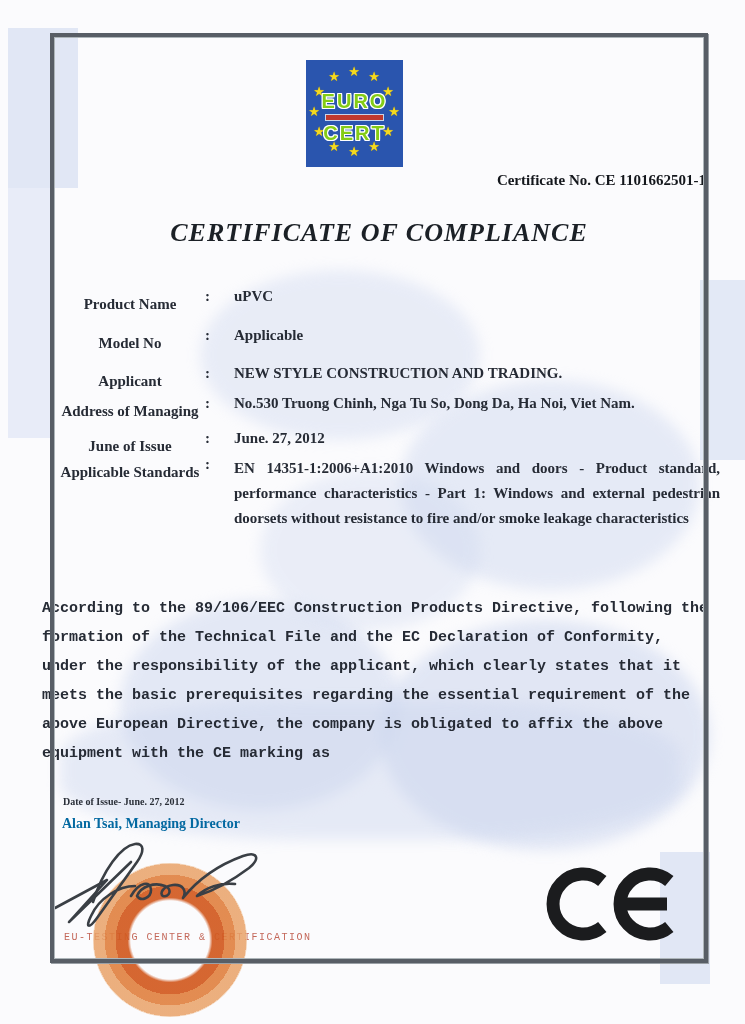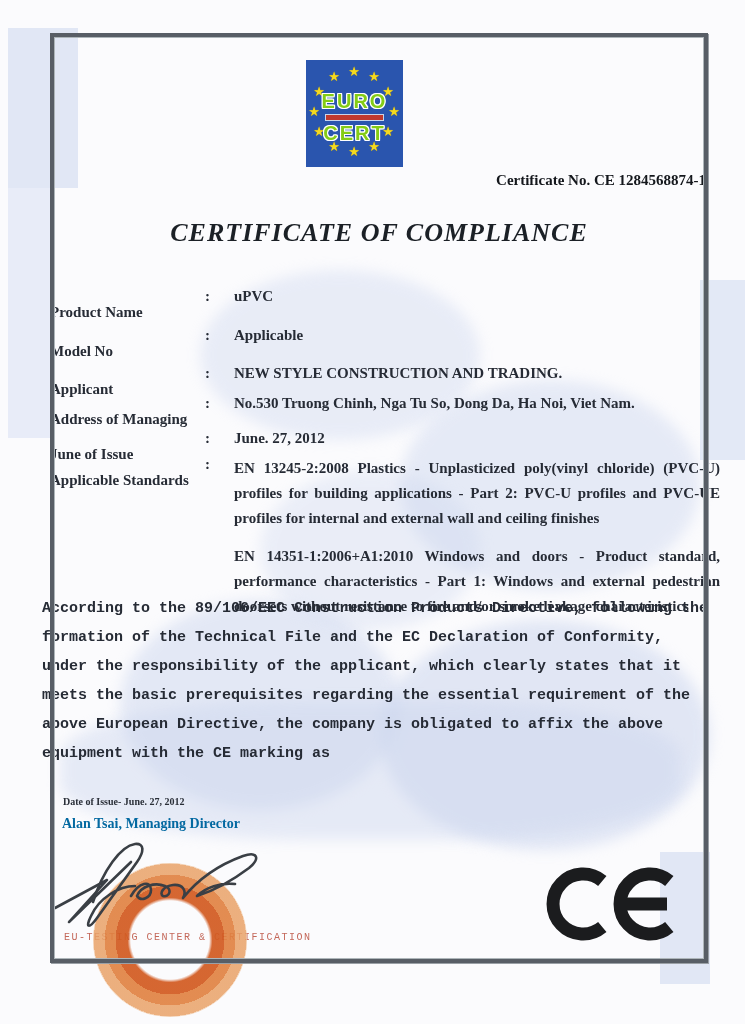--- a/index.html
+++ b/index.html
@@ -47,21 +47,21 @@
     position:absolute; left:380px; top:172px; width:326px; text-align:right;
     font-size:15px; font-weight:bold; color:#14171c; z-index:3;
   }
   .doc-title {
     position:absolute; left:50px; top:218px; width:658px; text-align:center;
     font-size:26px; font-weight:bold; font-style:italic; letter-spacing:1px;
     color:#1b2026; z-index:3;
   }
   
   .frow { position:absolute; left:50px; width:660px; z-index:3; font-size:15px; font-weight:bold; color:#262b35; }
-  .frow .lab { position:absolute; left:0; top:16px; width:160px; }
+  .frow .lab { position:absolute; left:0; top:8px; width:160px;text-align:center; }
   .frow .col { position:absolute; left:155px; top:0; }
   .frow .val { position:absolute; left:184px; top:0; width:486px; }
   .frow .val p { text-align:justify; line-height:25px; }
   .frow .val p + p { margin-top:13px; }
   .r1 { top:288px; } .r2 { top:327px; } .r3 { top:365px; }
   .r4 { top:395px; } .r5 { top:430px; } .r6 { top:456px; }
   
   .body-par {
     position:absolute; left:42px; top:594px; width:674px; z-index:3;
     font-size:15px; font-weight:bold; line-height:29px; color:#262b35;font-family:Liberation Mono, monospace;
@@ -118,21 +118,21 @@
     <span class="star" style="left:21px; top:80px;">★</span>
     <span class="star" style="left:6px; top:65px;">★</span>
     <span class="star" style="left:1px; top:45px;">★</span>
     <span class="star" style="left:6px; top:25px;">★</span>
     <span class="star" style="left:21px; top:10px;">★</span>
     <div class="logo-word euro">EURO</div>
     <div class="logo-bar"></div>
     <div class="logo-word cert">CERT</div>
   </div>
 
-  <div class="cert-no">Certificate No. CE 1284568874-1</div>
+  <div class="cert-no">Certificate No. CE 1101662501-1</div>
 
   <div class="doc-title">CERTIFICATE OF COMPLIANCE</div>
 
   <div class="frow r1">
     <span class="lab">Product Name</span>
     <span class="col">:</span>
     <span class="val">uPVC</span>
   </div>
   <div class="frow r2">
     <span class="lab">Model No</span>
@@ -151,21 +151,20 @@
   </div>
   <div class="frow r5">
     <span class="lab">June of Issue</span>
     <span class="col">:</span>
     <span class="val">June. 27, 2012</span>
   </div>
   <div class="frow r6">
     <span class="lab">Applicable Standards</span>
     <span class="col">:</span>
     <span class="val">
-      <p>EN 13245-2:2008 Plastics - Unplasticized poly(vinyl chloride) (PVC-U) profiles for building applications - Part 2: PVC-U profiles and PVC-UE profiles for internal and external wall and ceiling finishes</p>
       <p>EN 14351-1:2006+A1:2010 Windows and doors - Product standard, performance characteristics - Part 1: Windows and external pedestrian doorsets without resistance to fire and/or smoke leakage characteristics</p>
     </span>
   </div>
 
   <div class="body-par">According to the 89/106/EEC Construction Products Directive, following the formation of the Technical File and the EC Declaration of Conformity, under the responsibility of the applicant, which clearly states that it meets the basic prerequisites regarding the essential requirement of the above European Directive, the company is obligated to affix the above equipment with the CE marking as</div>
 
   <div class="sig-date">Date of Issue- June. 27, 2012</div>
   <div class="sig-name">Alan Tsai, Managing Director</div>
 
   <div class="org-line">EU-TESTING CENTER &amp; CERTIFICATION</div>

